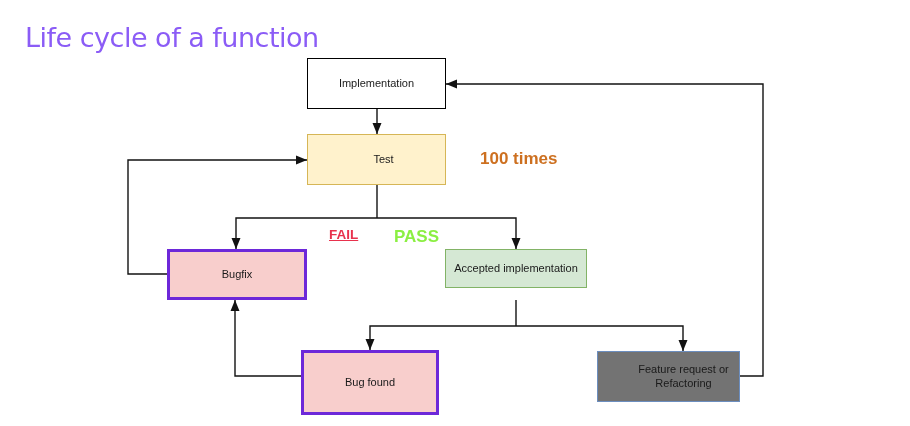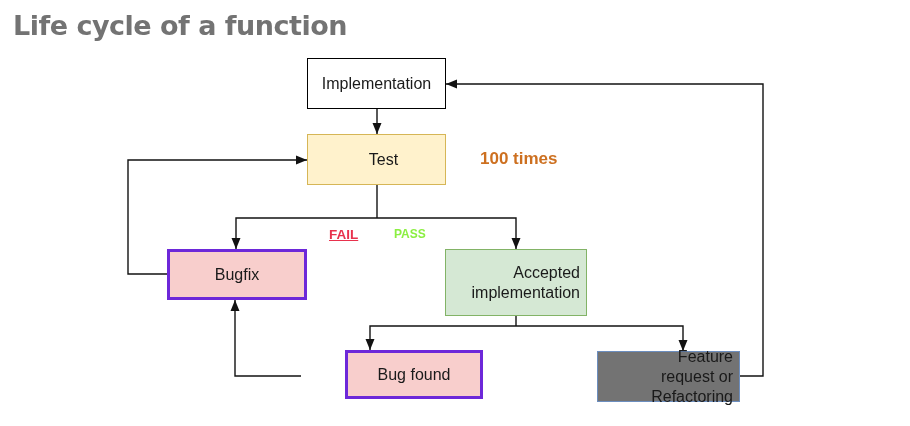--- a/index.html
+++ b/index.html
@@ -8,60 +8,60 @@
     width: 910px;
     height: 426px;
     background: #ffffff;
     font-family: "Liberation Sans", sans-serif;
     overflow: hidden;
   }
   #page-title {
     position: absolute;
     left: 13px;
     top: 10px;
-    margin: 0;
+    margin: 12px;
     font-family: "DejaVu Sans", sans-serif;
-    font-weight: 700;
+    font-weight: 400;
     font-size: 27px;
     letter-spacing: -0.5px;
-    color: #737373;
+    color: #8b5cf6;
   }
   .node {
     position: absolute;
     box-sizing: border-box;
     display: flex;
     align-items: center;
     justify-content: center;
-    text-align: right;
-    font-size: 16px;
+    text-align: center;
+    font-size: 11px;
     line-height: 1.25;
     color: #1a1a1a;
     padding: 2px 6px;
   }
   .node-white  { background: #ffffff; border: 1px solid #000000; }
   .node-yellow { background: #fff2cc; border: 1px solid #d6b656; }
   .node-red    { background: #f8cecc; border: 3px solid #6d28d9; }
   .node-green  { background: #d5e8d4; border: 1px solid #82b366; }
   .node-blue   { background: #737373; border: 1px solid #6c8ebf; padding-left: 36px; }
 
   #node-implementation { left: 307px; top: 58px;  width: 139px; height: 51px; }
   #node-test           { left: 307px; top: 134px; width: 139px; height: 51px; padding-left: 20px; }
   #node-bugfix         { left: 167px; top: 249px; width: 140px; height: 51px; }
-  #node-accepted       { left: 445px; top: 249px; width: 142px; height: 67px; }
-  #node-bug-found      { left: 301px; top: 350px; width: 138px; height: 49px; margin-left: 44px; }
+  #node-accepted       { left: 445px; top: 249px; width: 142px; height: 39px; }
+  #node-bug-found      { left: 301px; top: 350px; width: 138px; height: 65px; }
   #node-feature        { left: 597px; top: 351px; width: 143px; height: 51px; }
 
   .edge-label {
     position: absolute;
     font-weight: 700;
     white-space: nowrap;
   }
   #label-times { left: 473px; top: 149px; font-size: 17px;   color: #cd7020; margin-left: 7px; }
   #label-fail  { left: 329px; top: 227px; font-size: 13.5px; color: #e8324d; text-decoration: underline; }
-  #label-pass  { left: 394px; top: 227px; font-size: 12px; color: #8bef42; }
+  #label-pass  { left: 394px; top: 227px; font-size: 17px; color: #8bef42; }
 
   #connector-layer {
     position: absolute;
     left: 0; top: 0;
     width: 910px;
     height: 426px;
     pointer-events: none;
   }
   #connector-layer path.edge {
     fill: none;

